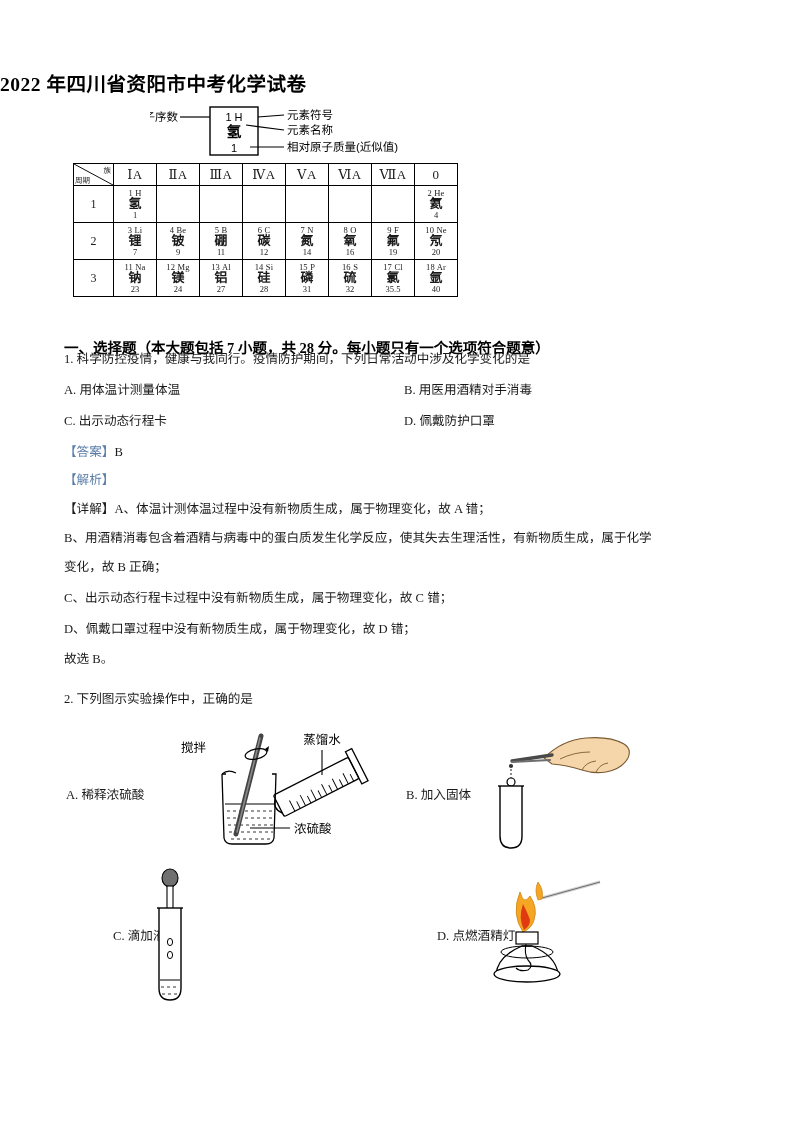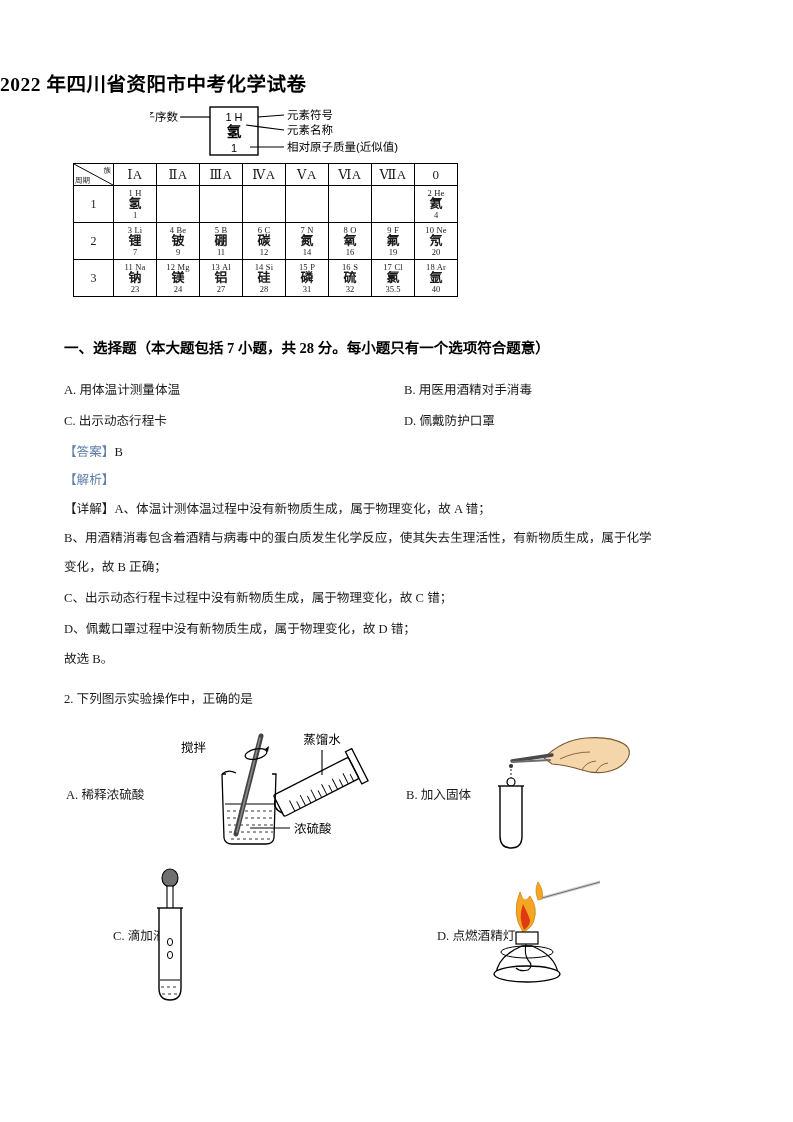--- a/index.html
+++ b/index.html
@@ -272,20 +272,21 @@
               <span class="name">氩</span>
               <span class="mass">40</span>
             </td>
           </tr>
         </tbody>
     </table>
   </div>
 
   <div class="section-head" style="top:336px;">一、选择题（本大题包括 7 小题，共 28 分。每小题只有一个选项符合题意）</div>
 
+  <div class="para" style="top:350px;">1. 科学防控疫情，健康与我同行。疫情防护期间，下列日常活动中涉及化学变化的是</div>
 
   <div class="para opt-col-a" style="top:381px;">A. 用体温计测量体温</div>
   <div class="para opt-col-b" style="top:381px;">B. 用医用酒精对手消毒</div>
   <div class="para opt-col-a" style="top:412px;">C. 出示动态行程卡</div>
   <div class="para opt-col-b" style="top:412px;">D. 佩戴防护口罩</div>
 
   <div class="para" style="top:443px;">
     <span class="tag">【答案】</span><span>B</span>
   </div>
 

